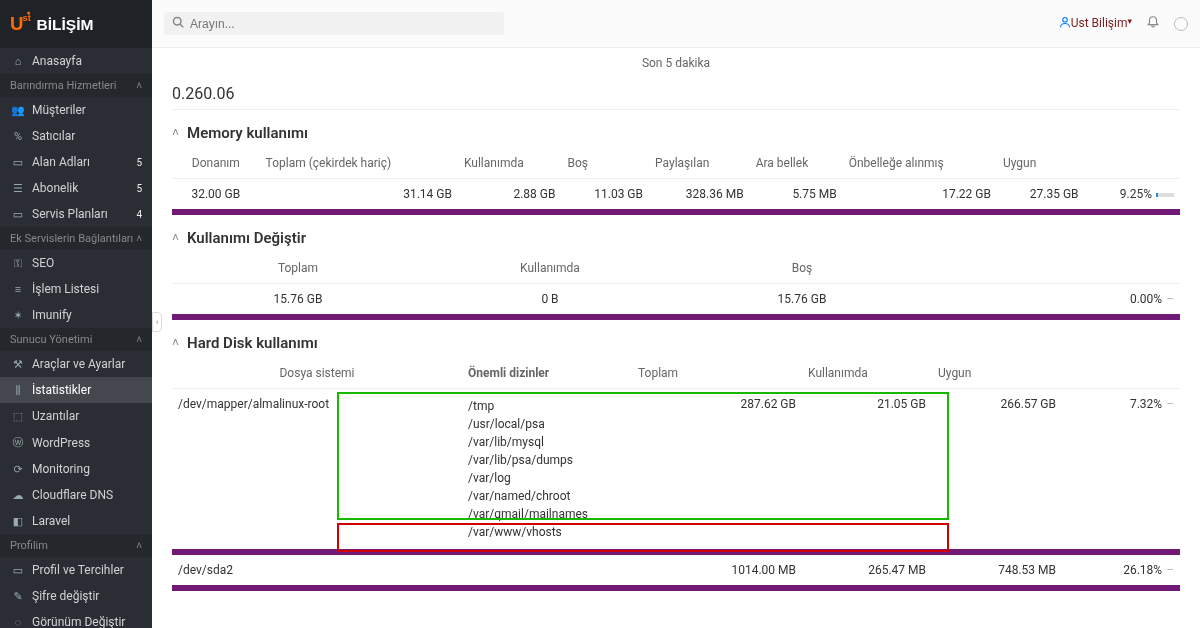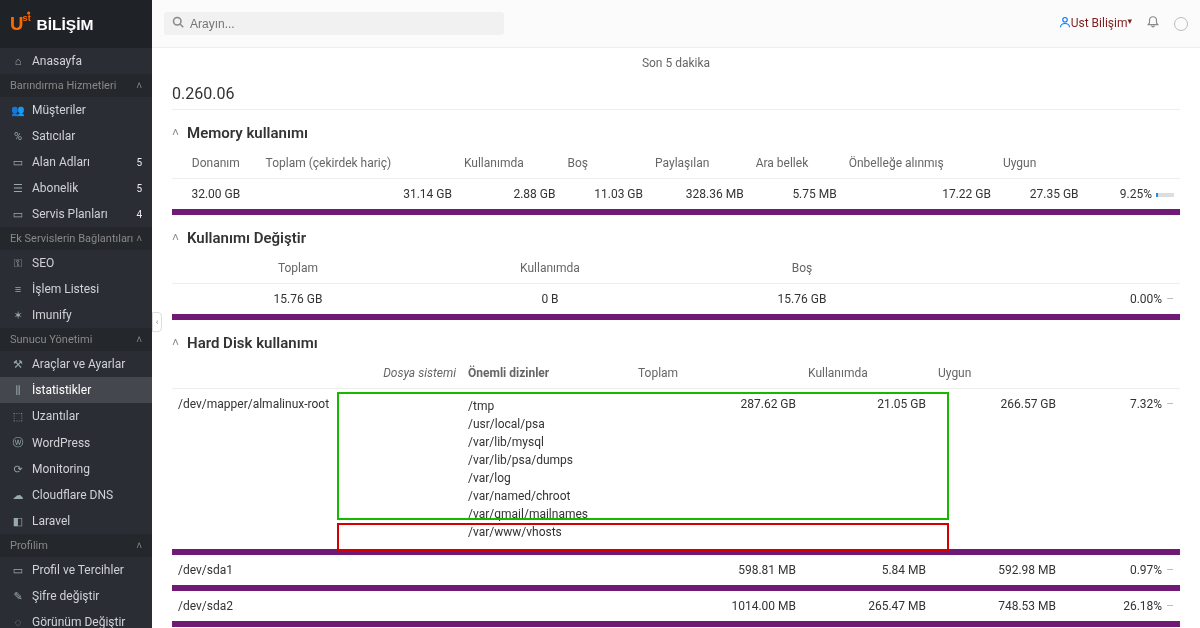--- a/index.html
+++ b/index.html
@@ -284,21 +284,21 @@
         <colgroup>
             <col style="width:290px">
             <col style="width:170px">
             <col style="width:170px">
             <col style="width:130px">
             <col style="width:130px">
             <col>
           </colgroup>
         <thead>
             <tr id="disk-head">
-              <th style="text-align: right; font-style: italic;">Dosya sistemi</th>
+              <th style="text-align: center;">Dosya sistemi</th>
               <th style="text-align: left; font-weight: bold;">Önemli dizinler</th>
               <th>Toplam</th>
               <th>Kullanımda</th>
               <th>Uygun</th>
               <th></th>
             </tr>
           </thead>
         <tbody id="disk-body">
             <tr>
               <td>/dev/mapper/almalinux-root</td>
@@ -313,30 +313,20 @@
                   <div>/var/qmail/mailnames</div>
                   <div>/var/www/vhosts</div>
                 </div>
               </td>
               <td>287.62 GB</td>
               <td>21.05 GB</td>
               <td>266.57 GB</td>
               <td><span class="pct">7.32%</span><span class="dash">–</span></td>
             </tr>
             <tr>
-              <td>/dev/sda1</td>
-              <td style="text-align: left;">
-                <div class="dirs"></div>
-              </td>
-              <td>598.81 MB</td>
-              <td>5.84 MB</td>
-              <td>592.98 MB</td>
-              <td><span class="pct">0.97%</span><span class="dash">–</span></td>
-            </tr>
-            <tr>
               <td>/dev/sda2</td>
               <td style="text-align: left;">
                 <div class="dirs"></div>
               </td>
               <td>1014.00 MB</td>
               <td>265.47 MB</td>
               <td>748.53 MB</td>
               <td><span class="pct">26.18%</span><span class="dash">–</span></td>
             </tr>
           </tbody>

